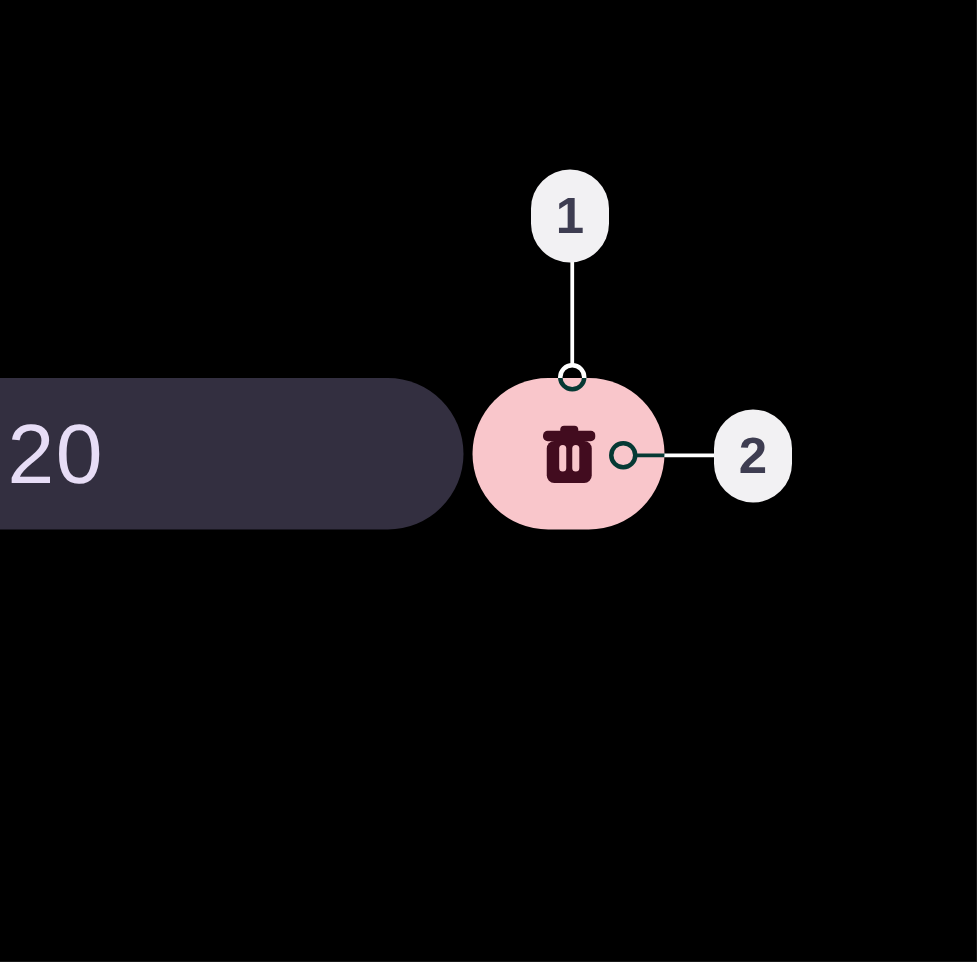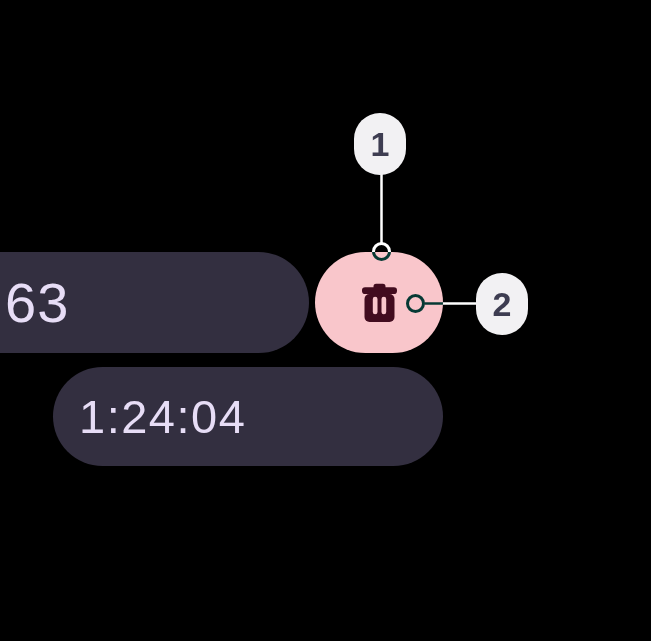--- a/index.html
+++ b/index.html
@@ -90,40 +90,37 @@
   }
   .badge-1{left:354px;top:113px;}
   .badge-2{left:476px;top:273px;}
 </style>
 </head>
 <body>
 
 <div class="stage">
 
   <div class="chip chip-lap">
-    <span class="chip-text">63</span>
+    <span class="chip-text">20</span>
   </div>
 
   <button class="delete-btn">
     <svg width="35" height="39" viewBox="0 0 35 39" aria-hidden="true">
       <g fill="var(--delete-icon)">
         <path d="M11.5 5.5 V3.4 Q11.5 0.8 14.1 0.8 H20.9 Q23.5 0.8 23.5 3.4 V5.5 Z"></path>
         <rect x="0" y="4.2" width="35" height="6.9" rx="3.1"></rect>
         <rect x="2.5" y="11" width="30" height="28" rx="5"></rect>
       </g>
       <g fill="var(--delete-bg)">
         <rect x="10.8" y="13.7" width="4.7" height="17.6" rx="2.35"></rect>
         <rect x="19.5" y="13.7" width="4.7" height="17.6" rx="2.35"></rect>
       </g>
     </svg>
   </button>
 
-  <div class="chip chip-time">
-    <span class="chip-text">1:24:04</span>
-  </div>
 
   <svg class="connectors" width="651" height="641" viewBox="0 0 651 641">
     <line x1="381.5" y1="174" x2="381.5" y2="243" stroke-width="2.5"></line>
     <circle cx="381.5" cy="251.5" r="8" stroke-width="3"></circle>
     <circle cx="415.5" cy="303.5" r="8" stroke-width="3"></circle>
     <line x1="424.5" y1="303.5" x2="477" y2="303.5" stroke-width="2.5"></line>
   </svg>
 
   <div class="badge badge-1">
     <span>1</span>

